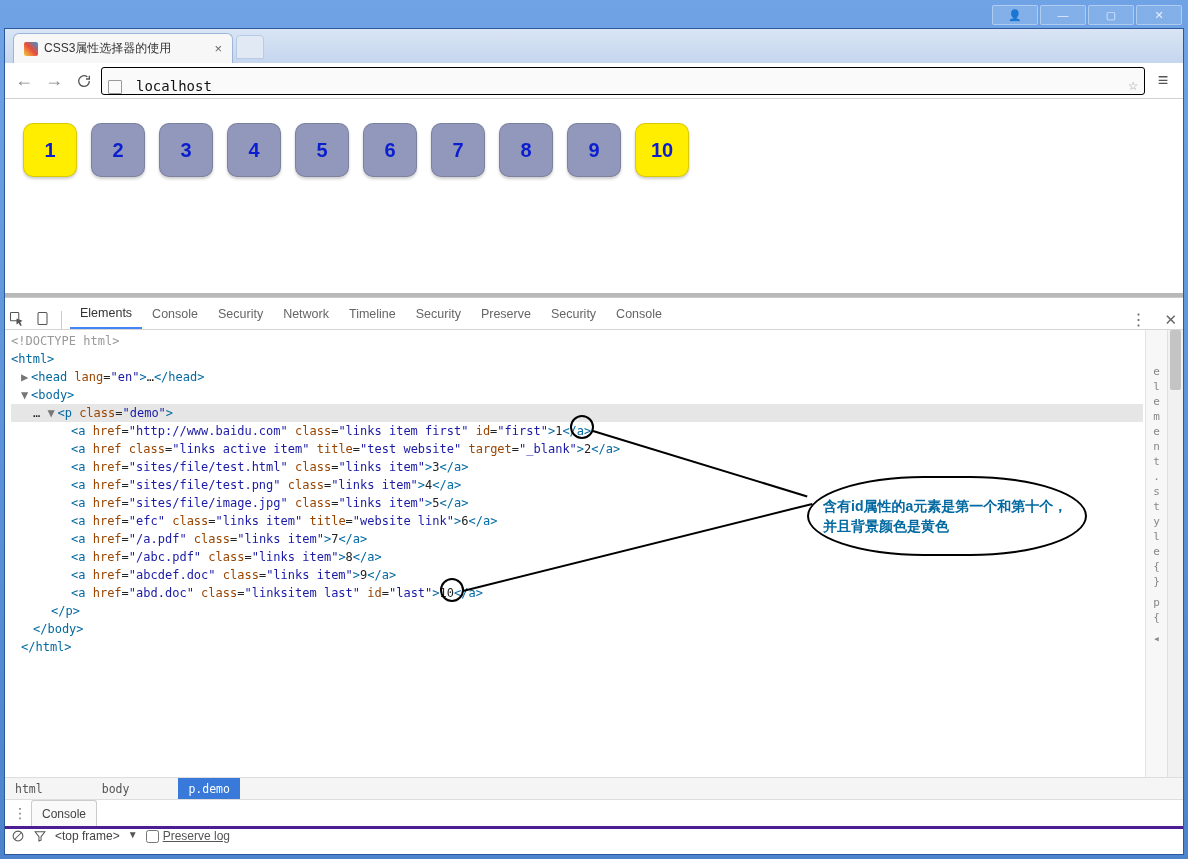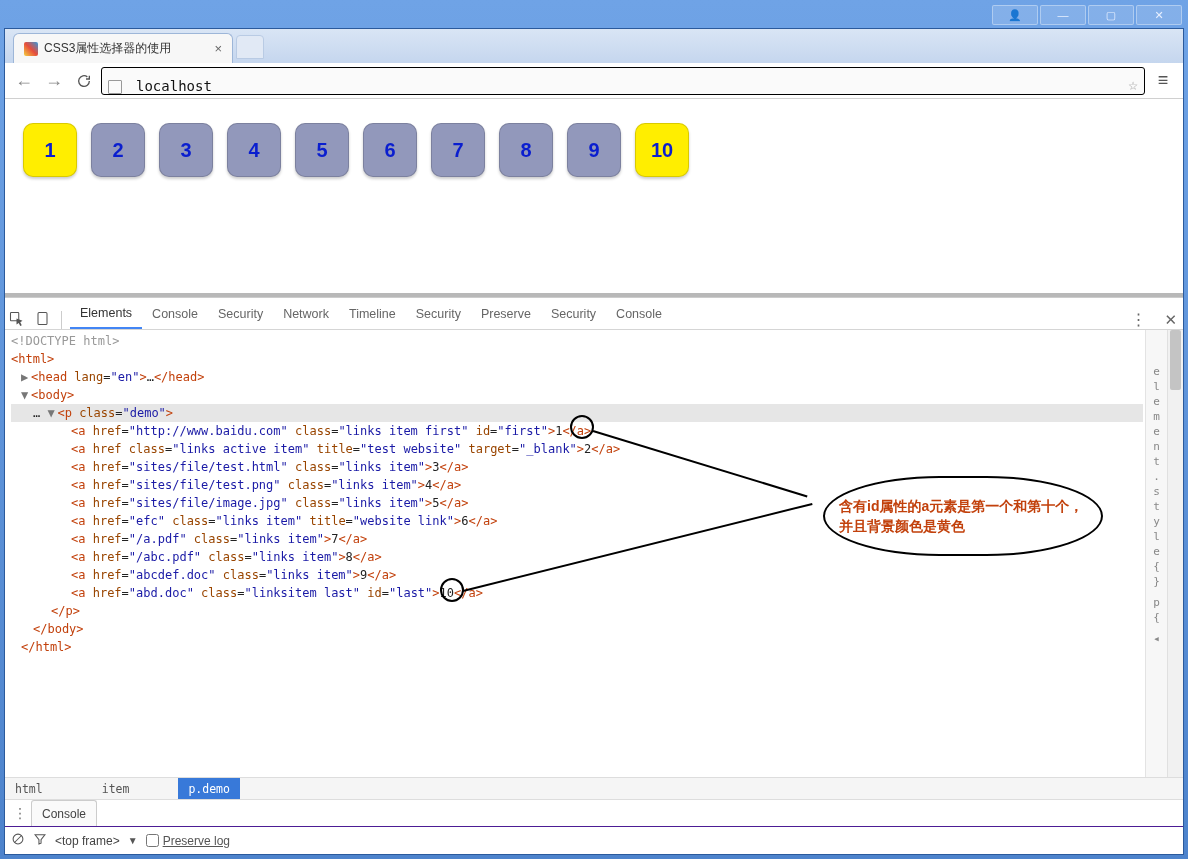--- a/index.html
+++ b/index.html
@@ -126,21 +126,21 @@
   .dt-body{flex:1;display:flex;overflow:hidden;position:relative;}
   .dt-dom{
     flex:1; overflow:auto;
     font-family: Consolas, monospace; font-size:12px; line-height:18px;
     padding: 2px 2px 2px 6px;
     color:#222;
     white-space: pre;
     position:relative;
   }
   .c-doctype{color:#999;}
-  .c-tag{color:#c2410c;}
+  .c-tag{color:#0369a1;}
   .c-attrn{color:#994500;}
   .c-attrv{color:#1a1aa6;}
   .c-text{color:#222;}
   .sel-line{background:#e6e6e6;display:inline-block;width:100%;}
   .arrow{display:inline-block;width:10px;color:#777;}
   .ln{display:block;}
   .ln.idn1{padding-left:10px;}
   .ln.idn2{padding-left:22px;}
   .ln.idn3{padding-left:40px;}
   .ln.idn4{padding-left:60px;}
@@ -153,36 +153,36 @@
   .dt-scroll .thumb{position:absolute;top:0;left:2px;right:2px;height:60px;background:#c4c4c4;border-radius:2px;}
 
   .dt-crumbs{height:22px;border-top:1px solid #ddd;display:flex;align-items:center;font-family:Consolas,monospace;font-size:11.5px;background:#f5f5f5;gap:39px;}
   .dt-crumbs .crumb{padding:0 10px;color:#555;height:100%;display:flex;align-items:center;}
   .dt-crumbs .crumb.active{background:#3879d9;color:#fff;text-align:right;}
 
   .dt-drawer{border-top:1px solid #ddd;}
   .dt-drawer-tabs{height:26px;display:flex;align-items:center;padding:0 4px;}
   .dt-drawer-tabs .drawer-handle{width:22px;text-align:center;color:#777;font-size:14px;}
   .dt-drawer-tabs .drawer-tab{padding:0 10px;height:100%;display:flex;align-items:center;font-size:12px;color:#444;border:1px solid #ccc;border-bottom:none;border-radius:3px 3px 0 0;background:#fafafa;}
-  .dt-console-bar{height:28px;display:flex;align-items:center;gap:8px;padding:0 6px;color:#555;font-size:12px;border-top:1px solid #4c1d95;}
+  .dt-console-bar{height:28px;display:flex;align-items:flex-start;gap:8px;padding:0 6px;color:#555;font-size:12px;border-top:3px solid #4c1d95;}
   .dt-console-bar svg{width:14px;height:14px;stroke:#555;fill:none;stroke-width:1.5;}
   .dt-console-bar .frame{color:#444;}
   .dt-console-bar .caret{font-size:10px;}
   .dt-console-bar input[type=checkbox]{margin-right:2px;}
 
   
   .annot{position:absolute;pointer-events:none;}
   .callout{
-    position:absolute; right:80px; top:146px;
+    position:absolute; right:96px; top:146px;
     width:280px; height:80px;
     border:2px solid #000; border-radius:50% / 60%;
     background:#fff;
     display:flex;align-items:center;justify-content:center;
     padding:0 14px; text-align:left;
-    font-family:"Microsoft YaHei",sans-serif;font-size:14px;color:#c2410c;
+    font-family:"Microsoft YaHei",sans-serif;font-size:14px;color:#0369a1;
     line-height:20px; font-weight:bold;
   }
   .circle-mark{position:absolute;width:24px;height:24px;border:2px solid #000;border-radius:50%;}
   .aline{position:absolute;background:#000;height:2px;transform-origin:left center;}
 </style>
 </head>
 <body>
 
 <div class="window">
 
@@ -300,21 +300,21 @@
           <div class="aline" style="left:588px;top:100px;width:224px;transform:rotate(17deg);"></div>
           <div class="aline" style="left:458px;top:260px;width:360px;transform:rotate(-14deg);"></div>
           <div class="callout">
             <span>含有id属性的a元素是第一个和第十个，并且背景颜色是黄色</span>
           </div>
         </div>
       </div>
 
       <div class="dt-crumbs" id="dt-crumbs">
           <div class="crumb">html</div>
-          <div class="crumb">item</div>
+          <div class="crumb">body</div>
           <div class="crumb active">p.demo</div>
         </div>
 
       <div class="dt-drawer">
         <div class="dt-drawer-tabs">
           <div class="drawer-handle">⋮</div>
           <div class="drawer-tab">Console</div>
         </div>
         <div class="dt-console-bar">
           <span><svg viewBox="0 0 20 20">

